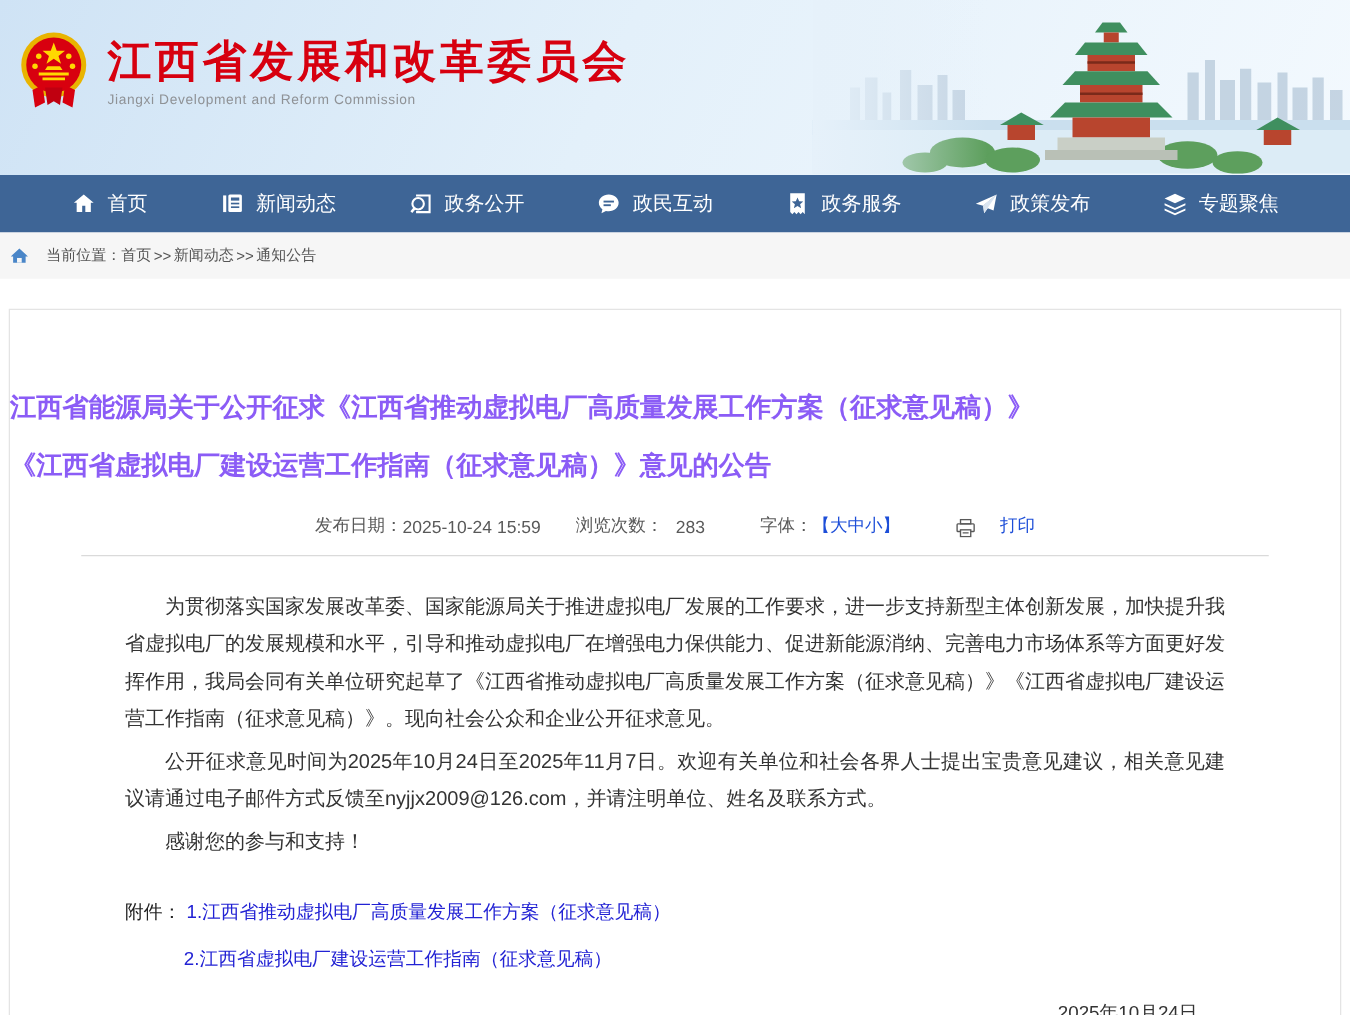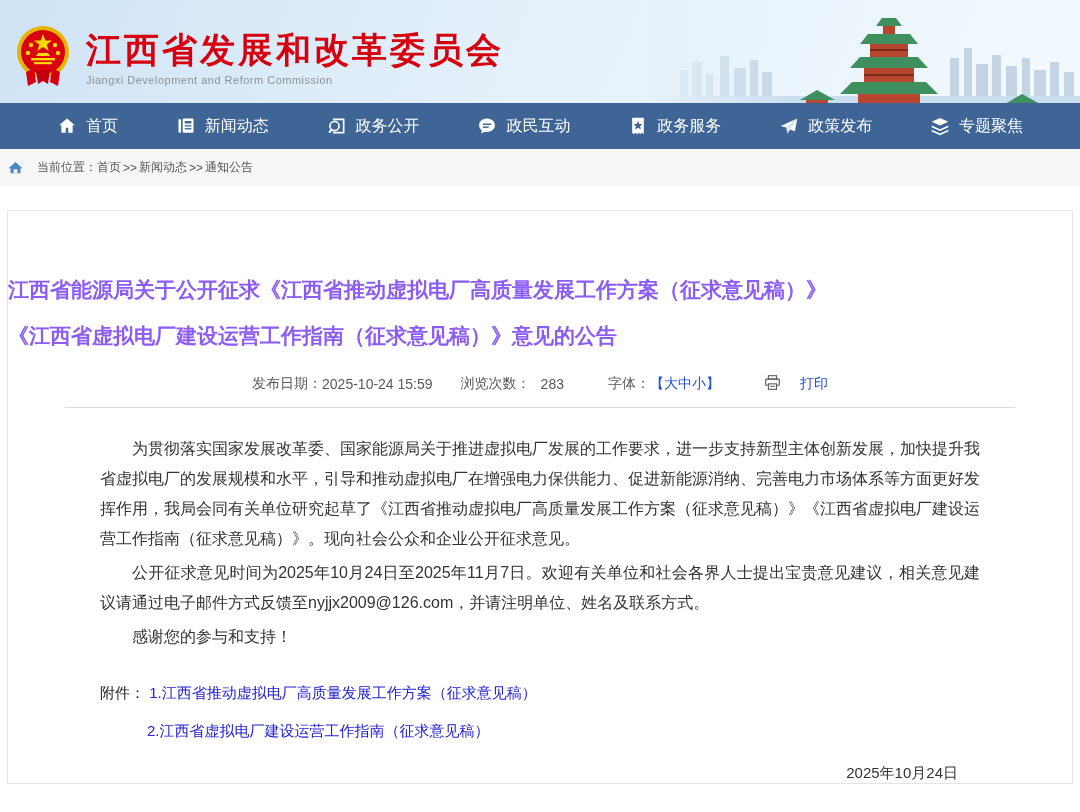--- a/index.html
+++ b/index.html
@@ -3,21 +3,21 @@
 <meta charset="utf-8">
 <style>
   * { margin:0; padding:0; box-sizing:border-box; }
   html,body { background:#fff; }
   body {
     width:1080px; height:812px; overflow:hidden; position:relative;
     font-family:"Liberation Sans","DejaVu Sans",sans-serif;
   }
   
   .site-header{
-    position:relative; height:103px;
+    position:relative; height:140px;
     background:linear-gradient(115deg,#cfe3f5 0%, #e3f0fa 45%, #f3f9fe 100%);
     overflow:hidden;
   }
   .pavilion-wrap{ position:absolute; right:0; top:0; width:430px; height:139px; }
   .header-inner{ position:absolute; left:14px; top:24px; display:flex; align-items:center; z-index:2; }
   .logo{ width:58px; height:66px; margin-right:14px; }
   .site-title{ color:#d7000f; font-size:35px; font-weight:bold; letter-spacing:3px; line-height:42px; }
   .site-subtitle{ color:#8f9296; font-size:11px; letter-spacing:0.5px; margin-top:3px; }
   
   .main-nav{
@@ -41,21 +41,21 @@
     min-height:566px; padding-top:56px;
   }
   .article-title{ font-size:21px; font-weight:bold; color:#8b5cf6; line-height:46px; }
   .article-title span{ display:block; }
   .meta-row{
     margin-top:16px; display:flex; justify-content:center; align-items:center;
     font-size:14px; color:#595959;
   }
   .meta-row .gap-s{ margin-left:10px; } .meta-row .gap-m{ margin-left:28px; } .meta-row .gap-l{ margin-left:44px; }
   .meta-row a{ color:#1d4ed8; text-decoration:none; cursor:pointer; }
-  .print-btn{ display:flex; align-items:flex-start; gap:19px; }
+  .print-btn{ display:flex; align-items:flex-end; gap:19px; }
   .print-btn svg{ width:17px; height:15px; }
   .divider{ margin:14px 57px 0 57px; border-bottom:1px solid #dadada; }
   .article-body{ padding:26px 92px 0 92px; font-size:16px; color:#333; }
   .article-body p{ text-indent:2em; line-height:30px; text-align:justify; margin-bottom:4px; }
   .attach-block{ margin-top:22px; font-size:15px; line-height:38px; color:#222; }
   .attach-block a{ color:#2222d4; text-decoration:none; cursor:pointer; }
   .attach-line2{ margin-left:47px; }
   .article-date{ margin-top:14px; text-align:right; font-size:15px; color:#333; padding-right:22px; }
 </style>
 </head>

